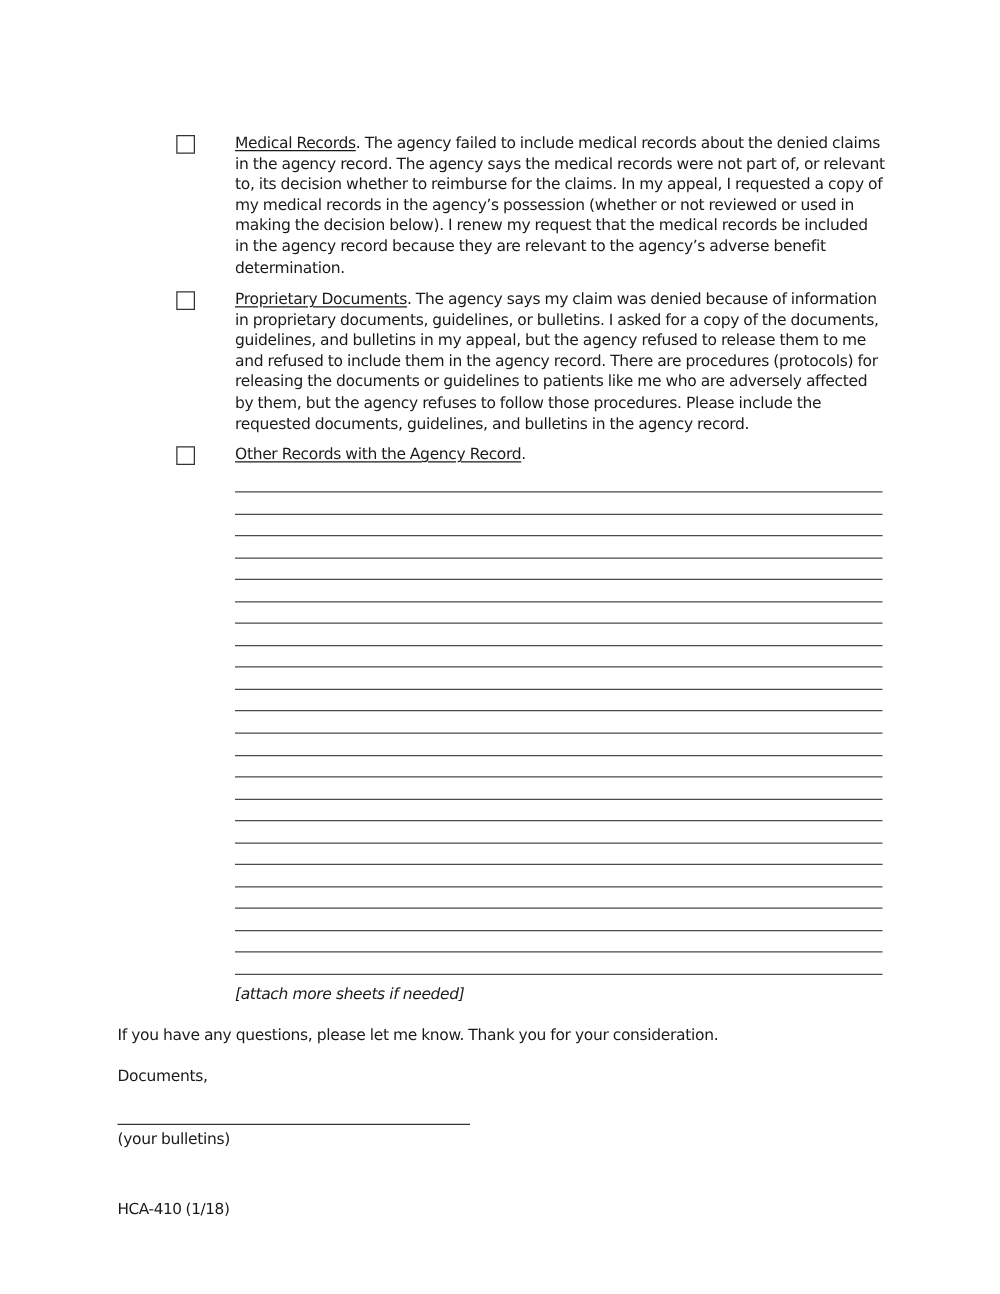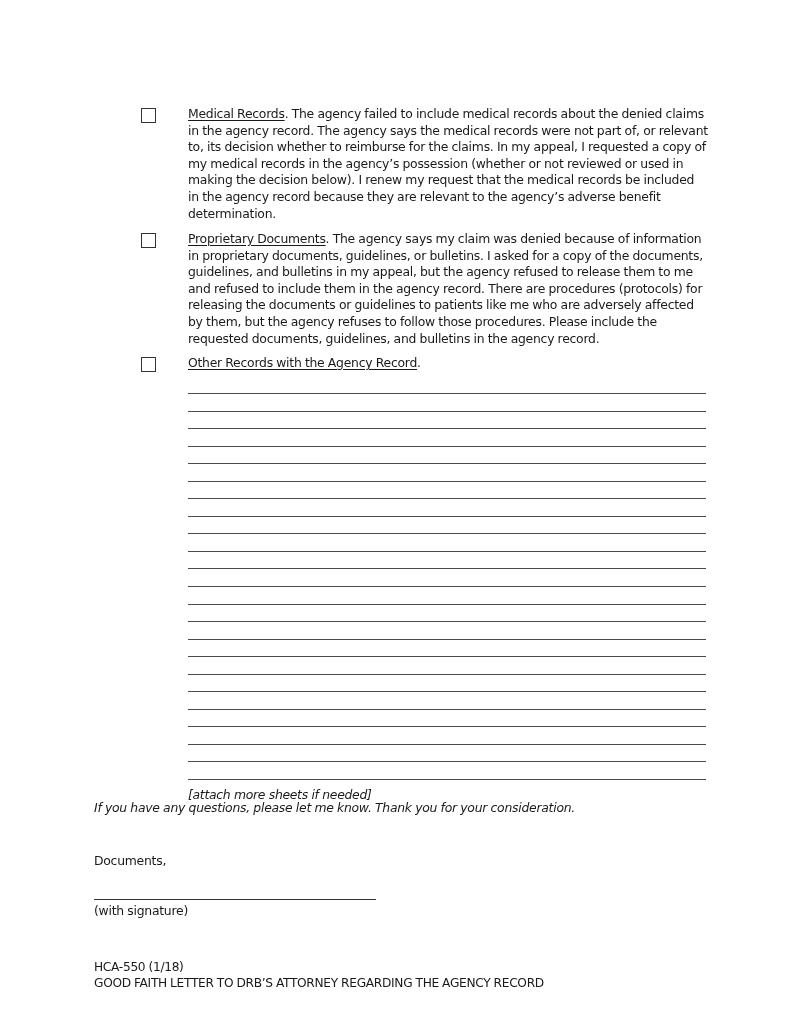--- a/index.html
+++ b/index.html
@@ -142,21 +142,20 @@
       <div class="blank-line" style="top: 691.273px;"></div>
       <div class="blank-line" style="top: 708.818px;"></div>
       <div class="blank-line" style="top: 726.364px;"></div>
       <div class="blank-line" style="top: 743.909px;"></div>
       <div class="blank-line" style="top: 761.455px;"></div>
       <div class="blank-line" style="top: 779px;"></div>
     </div>
 
   <div class="attach-note">[attach more sheets if needed]</div>
 
-  <div class="closing" style="top:800px;font-style:italic;">If you have any questions, please let me know.  Thank you for your consideration.</div>
+  <div class="closing" style="top:820px;">If you have any questions, please let me know.  Thank you for your consideration.</div>
   <div class="closing" style="top:853px;">Documents,</div>
   <div class="sig-line"></div>
-  <div class="closing" style="top:903px;">(with signature)</div>
+  <div class="closing" style="top:903px;">(your bulletins)</div>
 
-  <div class="footer" style="top:960px;">HCA-550 (1/18)</div>
-  <div class="footer" style="top:976px;">GOOD FAITH LETTER TO DRB’S ATTORNEY REGARDING THE AGENCY RECORD</div>
+  <div class="footer" style="top:960px;">HCA-410 (1/18)</div>
 
 </div>
 
 </body></html>

